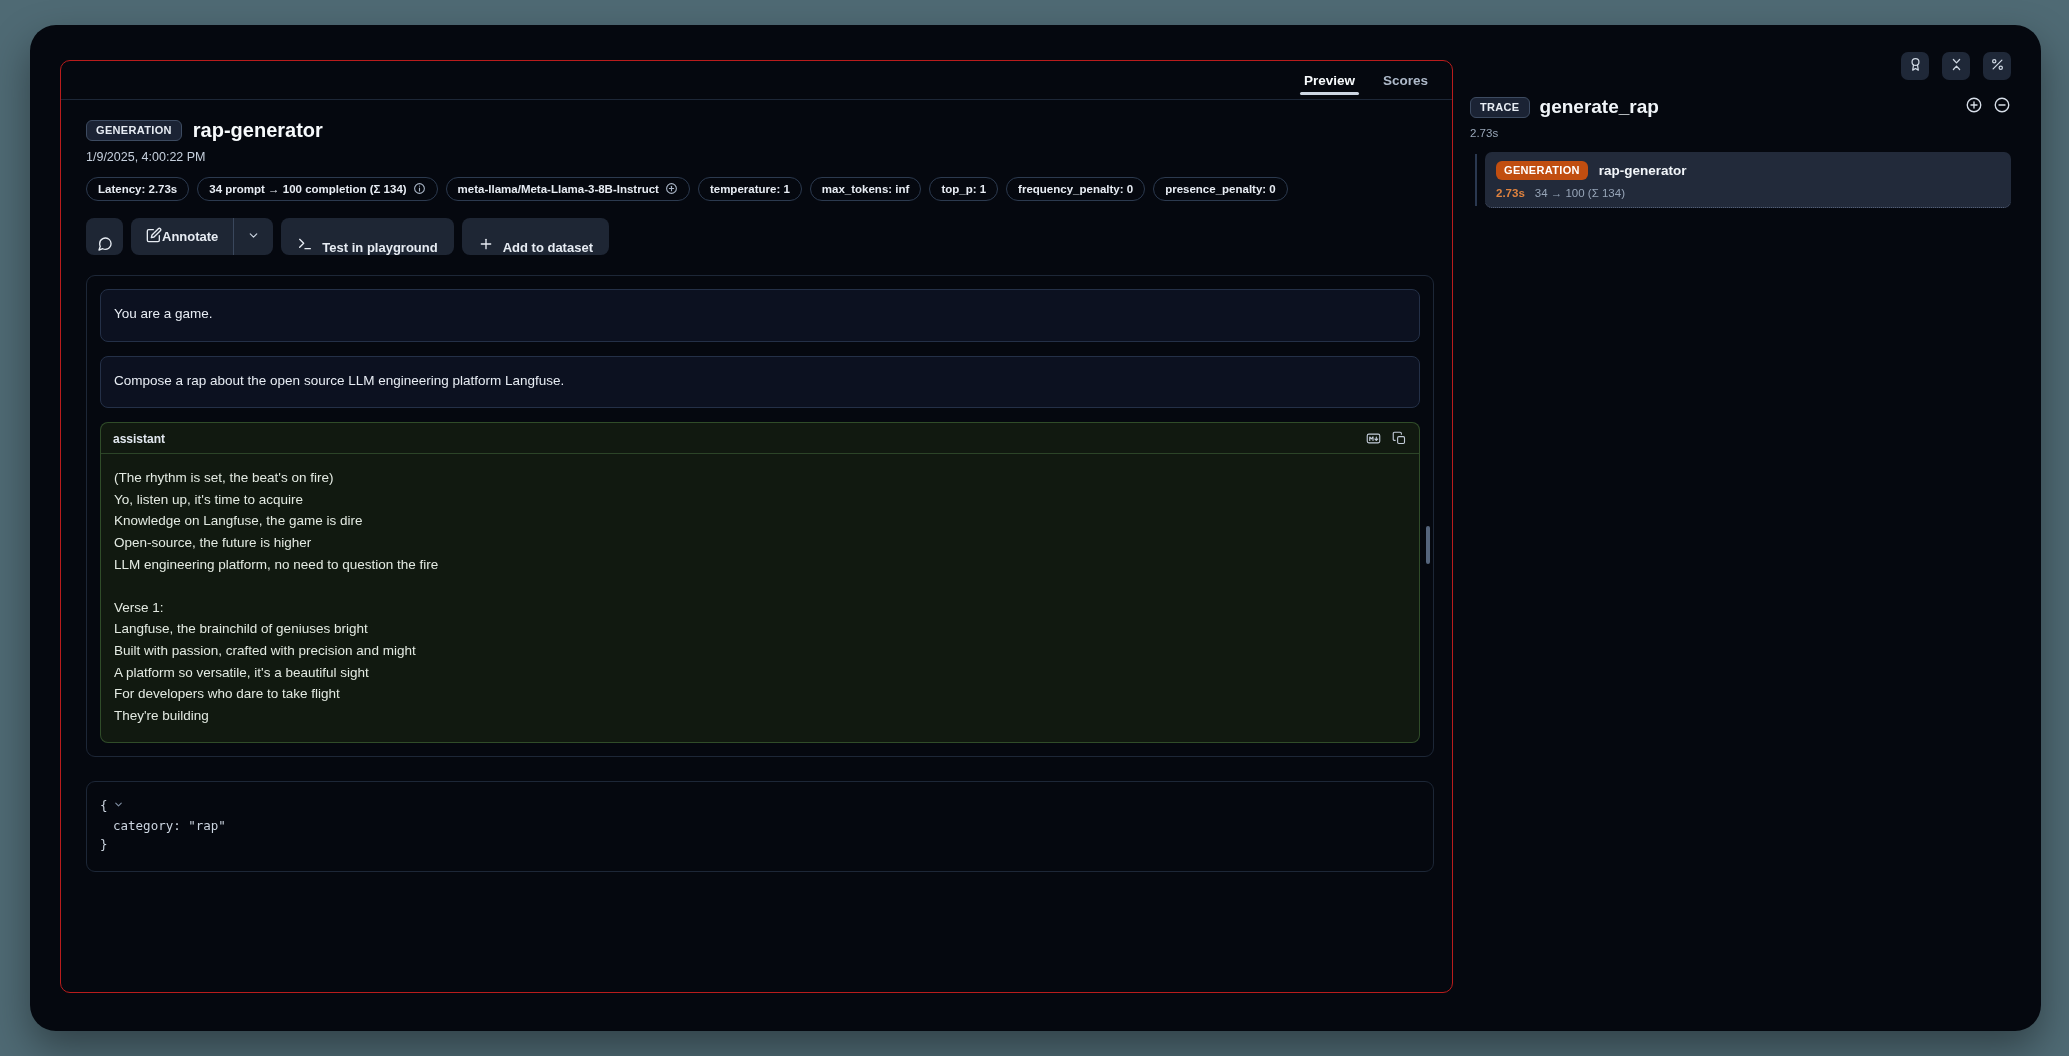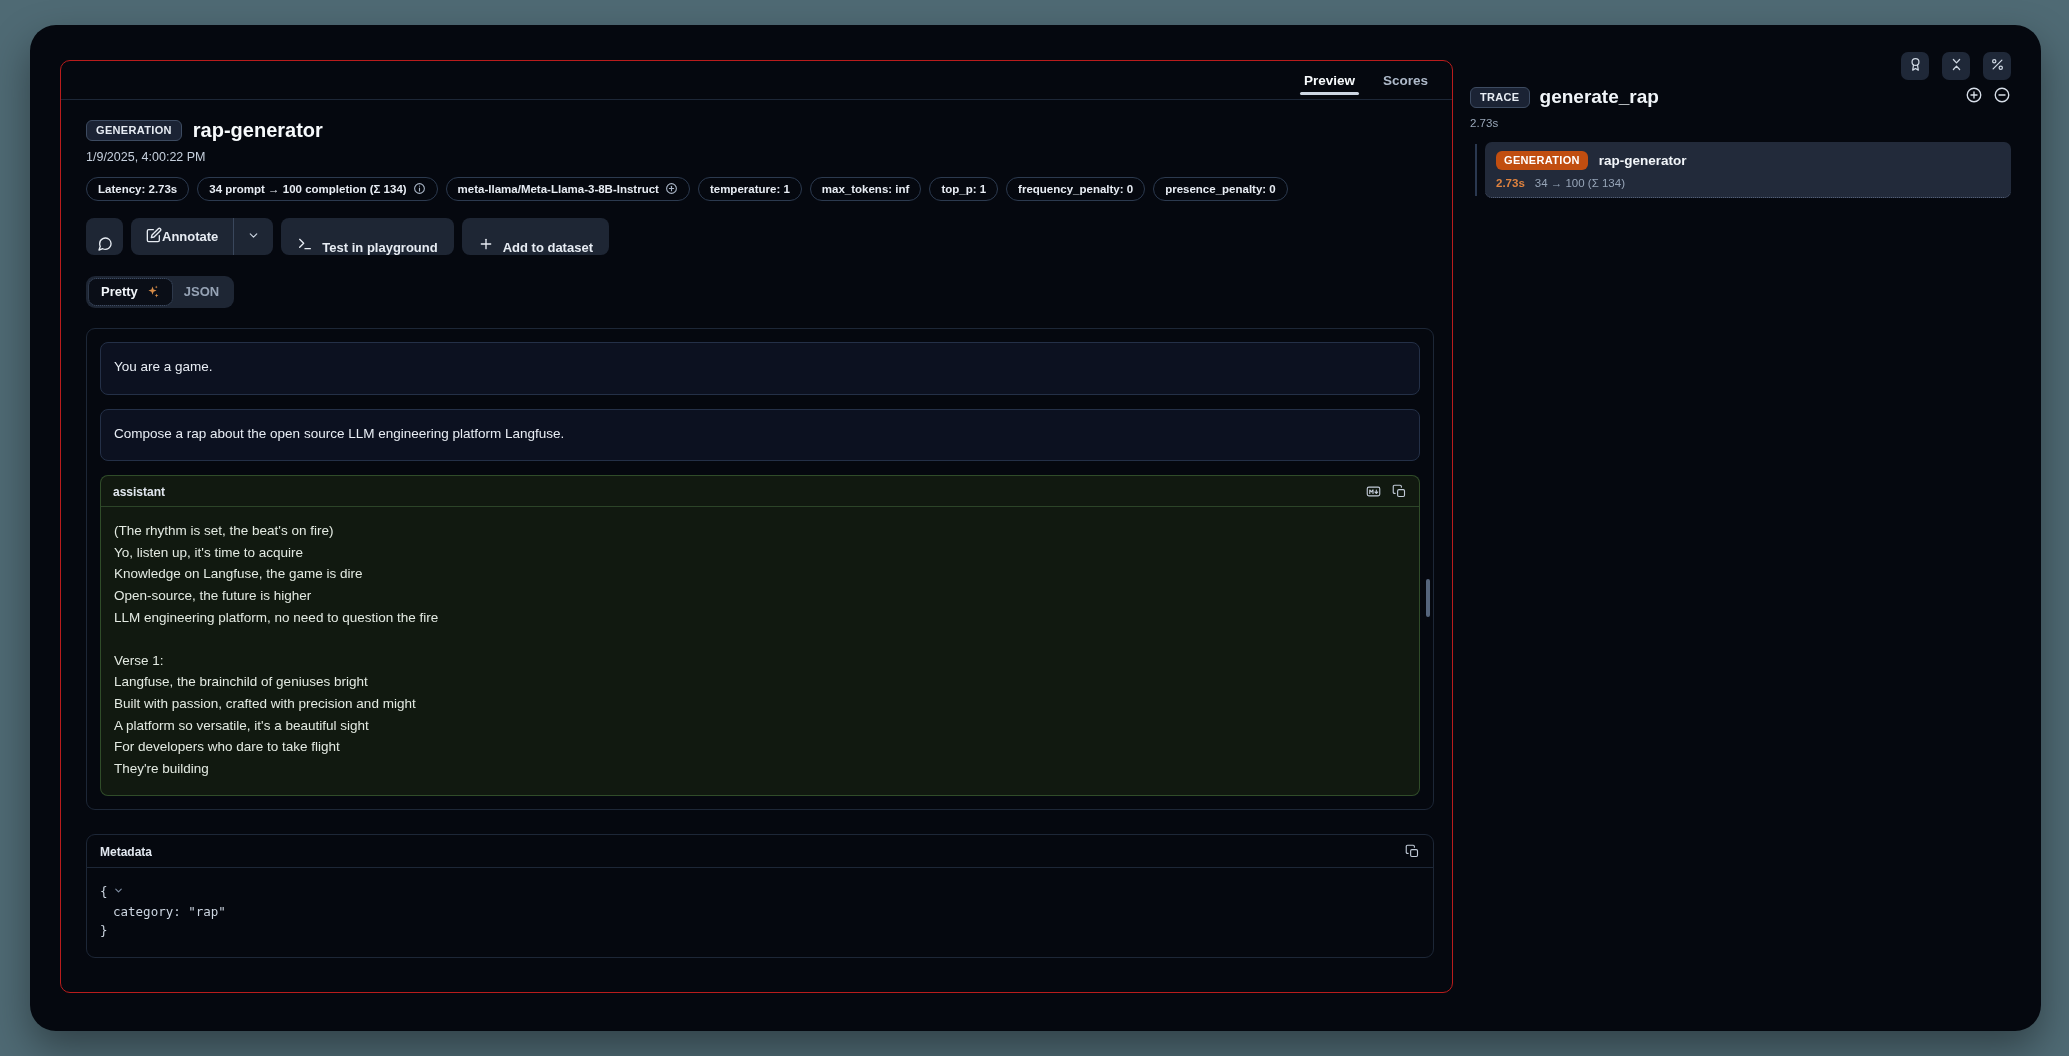--- a/index.html
+++ b/index.html
@@ -147,21 +147,21 @@
   
   .sidebar { flex:1; position:relative; padding-top:0; }
   .sidebar-icons { display:flex; justify-content:flex-end; gap:13px; margin-top:-8px; }
   .icon-btn {
     width:28px; height:28px; border-radius:7px; background:#1f2838;
     display:flex; align-items:center; justify-content:center;
     color:#cfd8e3; cursor:pointer;
   }
   .icon-btn svg { width:15px; height:15px; }
 
-  .trace-row { display:flex; align-items:center; gap:10px; margin-top:6px; }
+  .trace-row { display:flex; align-items:center; gap:10px; margin-top:16px; }
   .trace-name { font-size:19px; font-weight:600; color:#f1f5f9; }
   .trace-row .spacer { flex:1; }
   .tree-ctl { display:flex; align-items:center; gap:10px; color:#d7dee8; }
   .tree-ctl svg { width:18px; height:18px; cursor:pointer; }
   .trace-duration { margin-top:9px; font-size:11.5px; color:#9aa8ba; }
 
   .tree { position:relative; margin-top:13px; padding-left:15px; }
   .tree-guide { position:absolute; left:5px; top:2px; bottom:2px; width:1.5px; background:#2a3850; }
   .tree-item {
     background:#222a3a; border-radius:7px;
@@ -280,37 +280,20 @@
             <span>
               <svg viewBox="0 0 24 24" fill="none" stroke="currentColor" stroke-width="2" stroke-linecap="round">
                   <line x1="12" y1="5" x2="12" y2="19"></line>
                   <line x1="5" y1="12" x2="19" y2="12"></line>
                 </svg>
             </span>
             <span>Add to dataset</span>
           </div>
         </div>
 
-        <div class="toggle-row">
-          <div class="segmented">
-            <div class="seg-item active">
-              <span>Pretty</span>
-              <span style="color:#d98e4a;display:inline-flex;">
-                <svg viewBox="0 0 24 24" fill="currentColor">
-                    <path d="M12 4l1.7 4.8L18.5 10.5l-4.8 1.7L12 17l-1.7-4.8L5.5 10.5l4.8-1.7z"></path>
-                    <path d="M18.5 15.5l.8 2.2 2.2.8-2.2.8-.8 2.2-.8-2.2-2.2-.8 2.2-.8z"></path>
-                    <path d="M18 2.5l.6 1.7 1.7.6-1.7.6-.6 1.7-.6-1.7-1.7-.6 1.7-.6z"></path>
-                  </svg>
-              </span>
-            </div>
-            <div class="seg-item">
-              <span>JSON</span>
-            </div>
-          </div>
-        </div>
 
         <div class="messages">
           <div class="msg">
             <div class="msg-body">You are a game.</div>
           </div>
 
           <div class="msg">
             <div class="msg-body">Compose a rap about the open source LLM engineering platform Langfuse.</div>
           </div>
 
@@ -344,29 +327,20 @@
 Built with passion, crafted with precision and might
 A platform so versatile, it's a beautiful sight
 For developers who dare to take flight
 They're building</div>
           </div>
 
           <div class="scroll-thumb"></div>
         </div>
 
         <div class="metadata-card">
-          <div class="meta-head">
-            <span class="meta-title">Metadata</span>
-            <span>
-              <svg viewBox="0 0 24 24" fill="none" stroke="currentColor" stroke-width="1.8" stroke-linecap="round" stroke-linejoin="round">
-                  <rect x="9" y="9" width="11" height="11" rx="2"></rect>
-                  <path d="M5 15H4a2 2 0 0 1-2-2V4a2 2 0 0 1 2-2h9a2 2 0 0 1 2 2v1"></path>
-                </svg>
-            </span>
-          </div>
           <div class="meta-body">
             <div class="meta-line">
               <span>{</span>
               <span>
                 <svg viewBox="0 0 24 24" fill="none" stroke="currentColor" stroke-width="2.5" stroke-linecap="round" stroke-linejoin="round">
                     <polyline points="6 9 12 15 18 9"></polyline>
                   </svg>
               </span>
             </div>
             <div class="meta-line indent">

